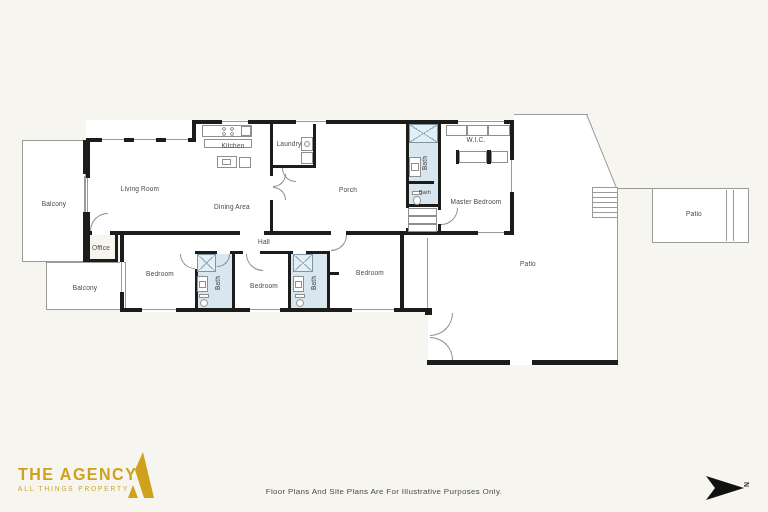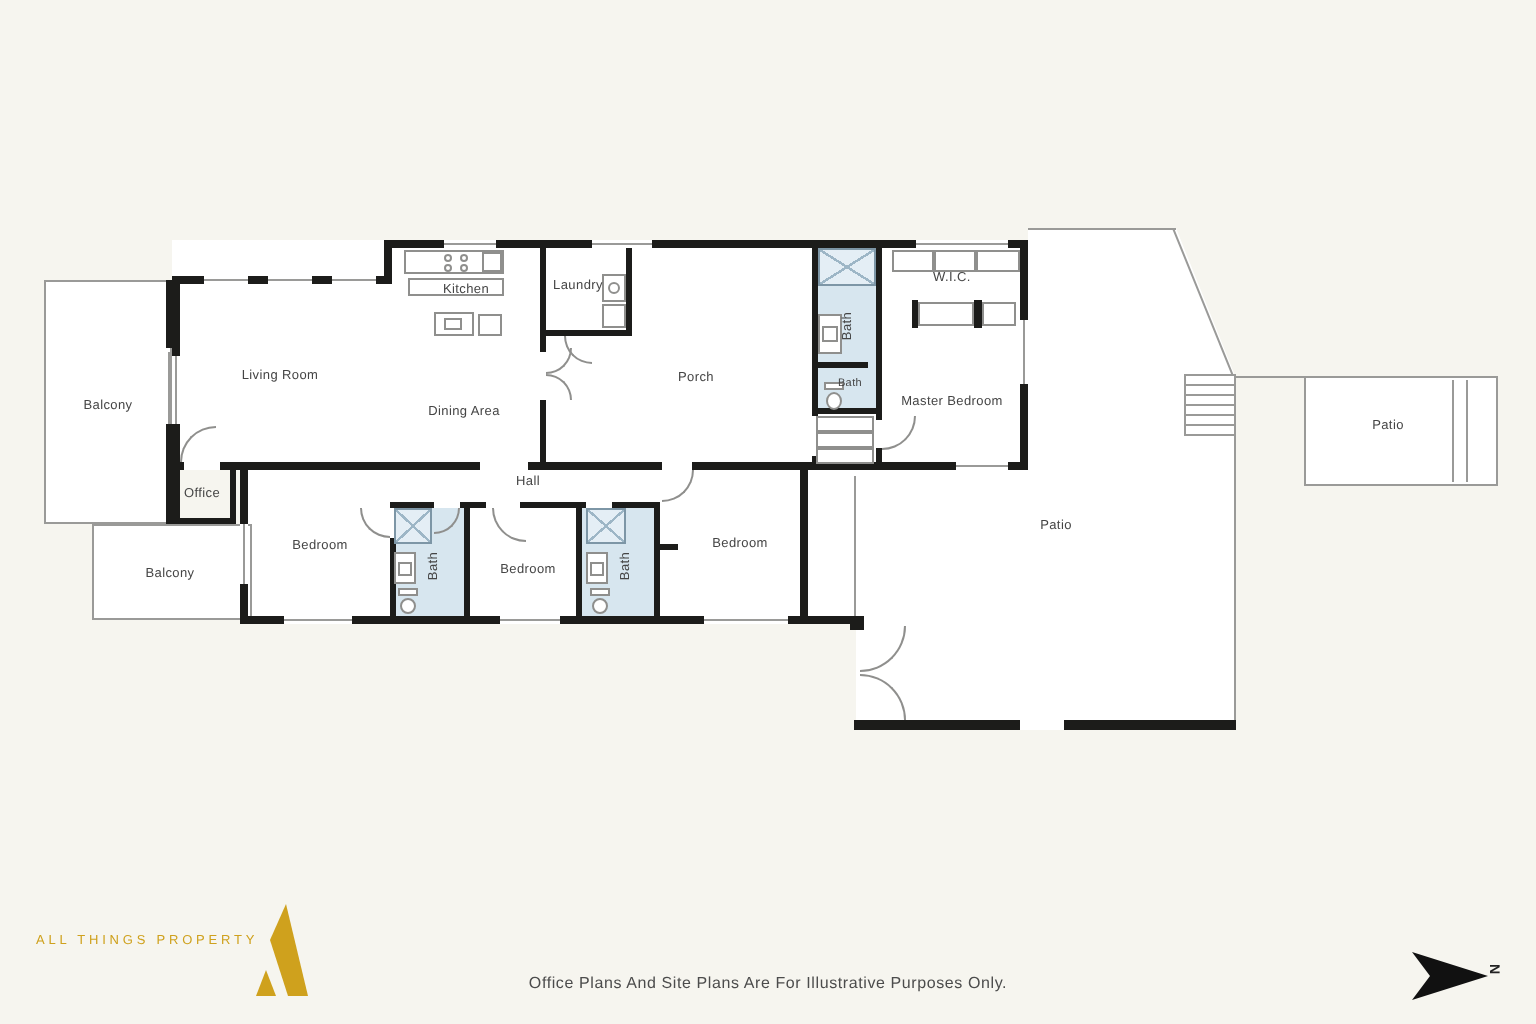--- a/index.html
+++ b/index.html
@@ -192,25 +192,26 @@
   <div class="lbl" style="left:160px;top:273px;">Bedroom</div>
   <div class="lbl" style="left:264px;top:241px;">Hall</div>
   <div class="lbl lblv" style="left:217px;top:283px;">Bath</div>
   <div class="lbl" style="left:264px;top:285px;">Bedroom</div>
   <div class="lbl lblv" style="left:313px;top:283px;">Bath</div>
   <div class="lbl" style="left:370px;top:272px;">Bedroom</div>
   <div class="lbl" style="left:528px;top:263px;">Patio</div>
   <div class="lbl" style="left:694px;top:213px;">Patio</div>
 
   <div class="brand">
+    <div class="nm">THE AGENCY</div>
     <div class="tg">ALL THINGS PROPERTY</div>
   </div>
   <svg style="position:absolute;left:127px;top:452px;" width="30" height="46" viewBox="0 0 30 46">
     <polygon points="16,0 27,46 17,46 8,18 12,9" fill="#cfa11d"></polygon>
     <polygon points="1,46 6,33 11,46" fill="#cfa11d"></polygon>
   </svg>
-  <div class="disclaimer">Office Plans And Site Plans Are For Illustrative Purposes Only.</div>
+  <div class="disclaimer">Floor Plans And Site Plans Are For Illustrative Purposes Only.</div>
   <svg style="position:absolute;left:706px;top:476px;" width="38" height="24" viewBox="0 0 38 24">
     <polygon points="0,0 38,12 0,24 9,12" fill="#111"></polygon>
   </svg>
   <div class="north-n">N</div>
 
 </div>
 
 </body></html>

